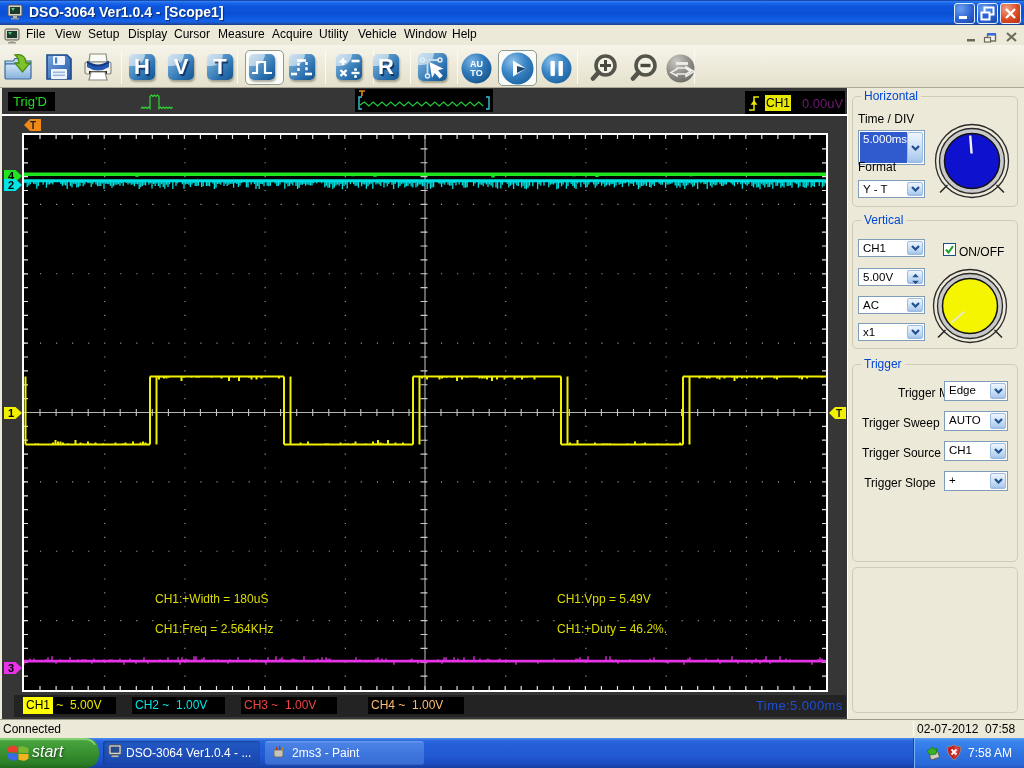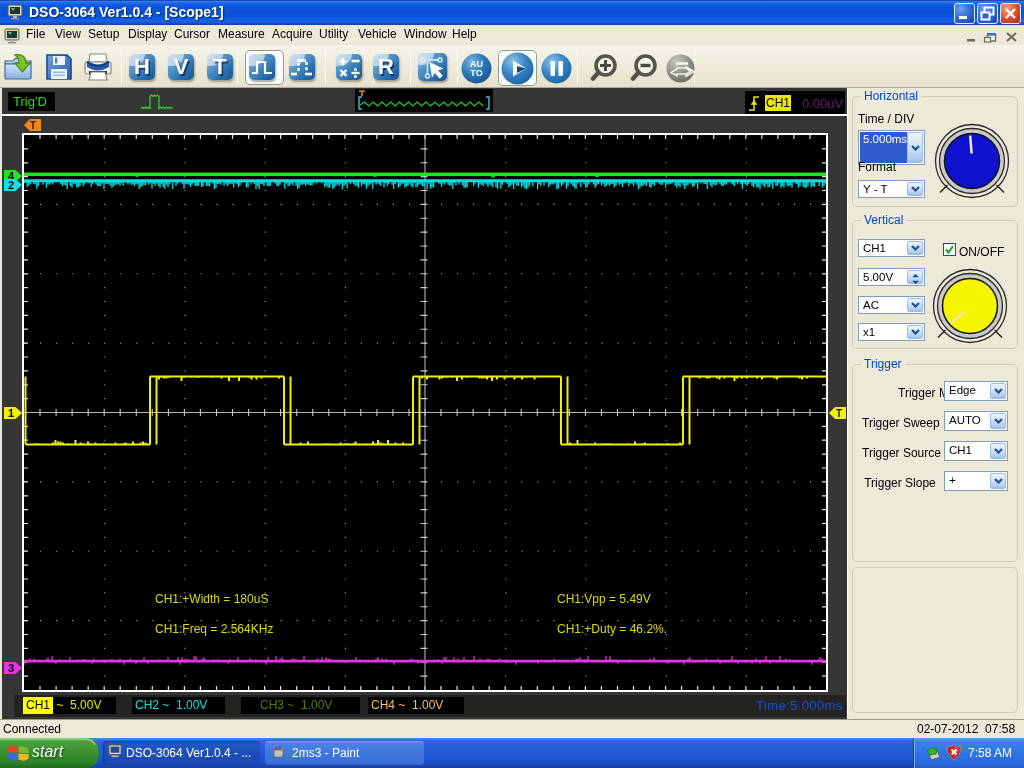--- a/index.html
+++ b/index.html
@@ -288,21 +288,21 @@
 <path d="M17,0 H6 L0,6 L6,12 H17 z" fill="#f0f000"></path>
 <text x="10" y="9.5" font-size="10" font-weight="bold" fill="#222" text-anchor="middle" font-family="Liberation Sans">T</text>
 </svg>
 <div class="meas" style="left:155px;top:592px">CH1:+Width = 180uS</div>
 <div class="meas" style="left:155px;top:622px">CH1:Freq = 2.564KHz</div>
 <div class="meas" style="left:557px;top:592px">CH1:Vpp = 5.49V</div>
 <div class="meas" style="left:557px;top:622px">CH1:+Duty = 46.2%.</div>
 <div id="chbar"></div>
 <div class="chbox" style="left:23px;width:93px"><span class="chtag">CH1</span><span style="color:#e8e800">&nbsp;~&nbsp;&nbsp;5.00V</span></div>
 <div class="chbox" style="left:132px;width:93px;color:#00e5e5;padding-left:3px">CH2&nbsp;~&nbsp;&nbsp;1.00V</div>
-<div class="chbox" style="left:241px;width:119px;color:#4d7c0f;padding-left:19px">CH3&nbsp;~&nbsp;&nbsp;1.00V</div>
+<div class="chbox" style="left:241px;width:96px;color:#ef4444;padding-left:3px">CH3&nbsp;~&nbsp;&nbsp;1.00V</div>
 <div class="chbox" style="left:368px;width:96px;color:#fdba74;padding-left:3px">CH4&nbsp;~&nbsp;&nbsp;1.00V</div>
 <div class="abs" style="left:756px;top:698px;color:#1d4ed8;font-size:13px;letter-spacing:0.4px">Time:5.000ms</div>
 <div id="panel"></div>
 <div class="group" style="left:852px;top:96px;width:166px;height:111px">
     <div class="glabel">Horizontal</div>
   </div>
 <div class="lbl" style="left:858px;top:112px">Time / DIV</div>
 <div class="combo" style="left:858px;top:130px;width:67px;height:35px">
     <div class="ctxt sel">5.000ms</div>
     <div class="cbtn">

